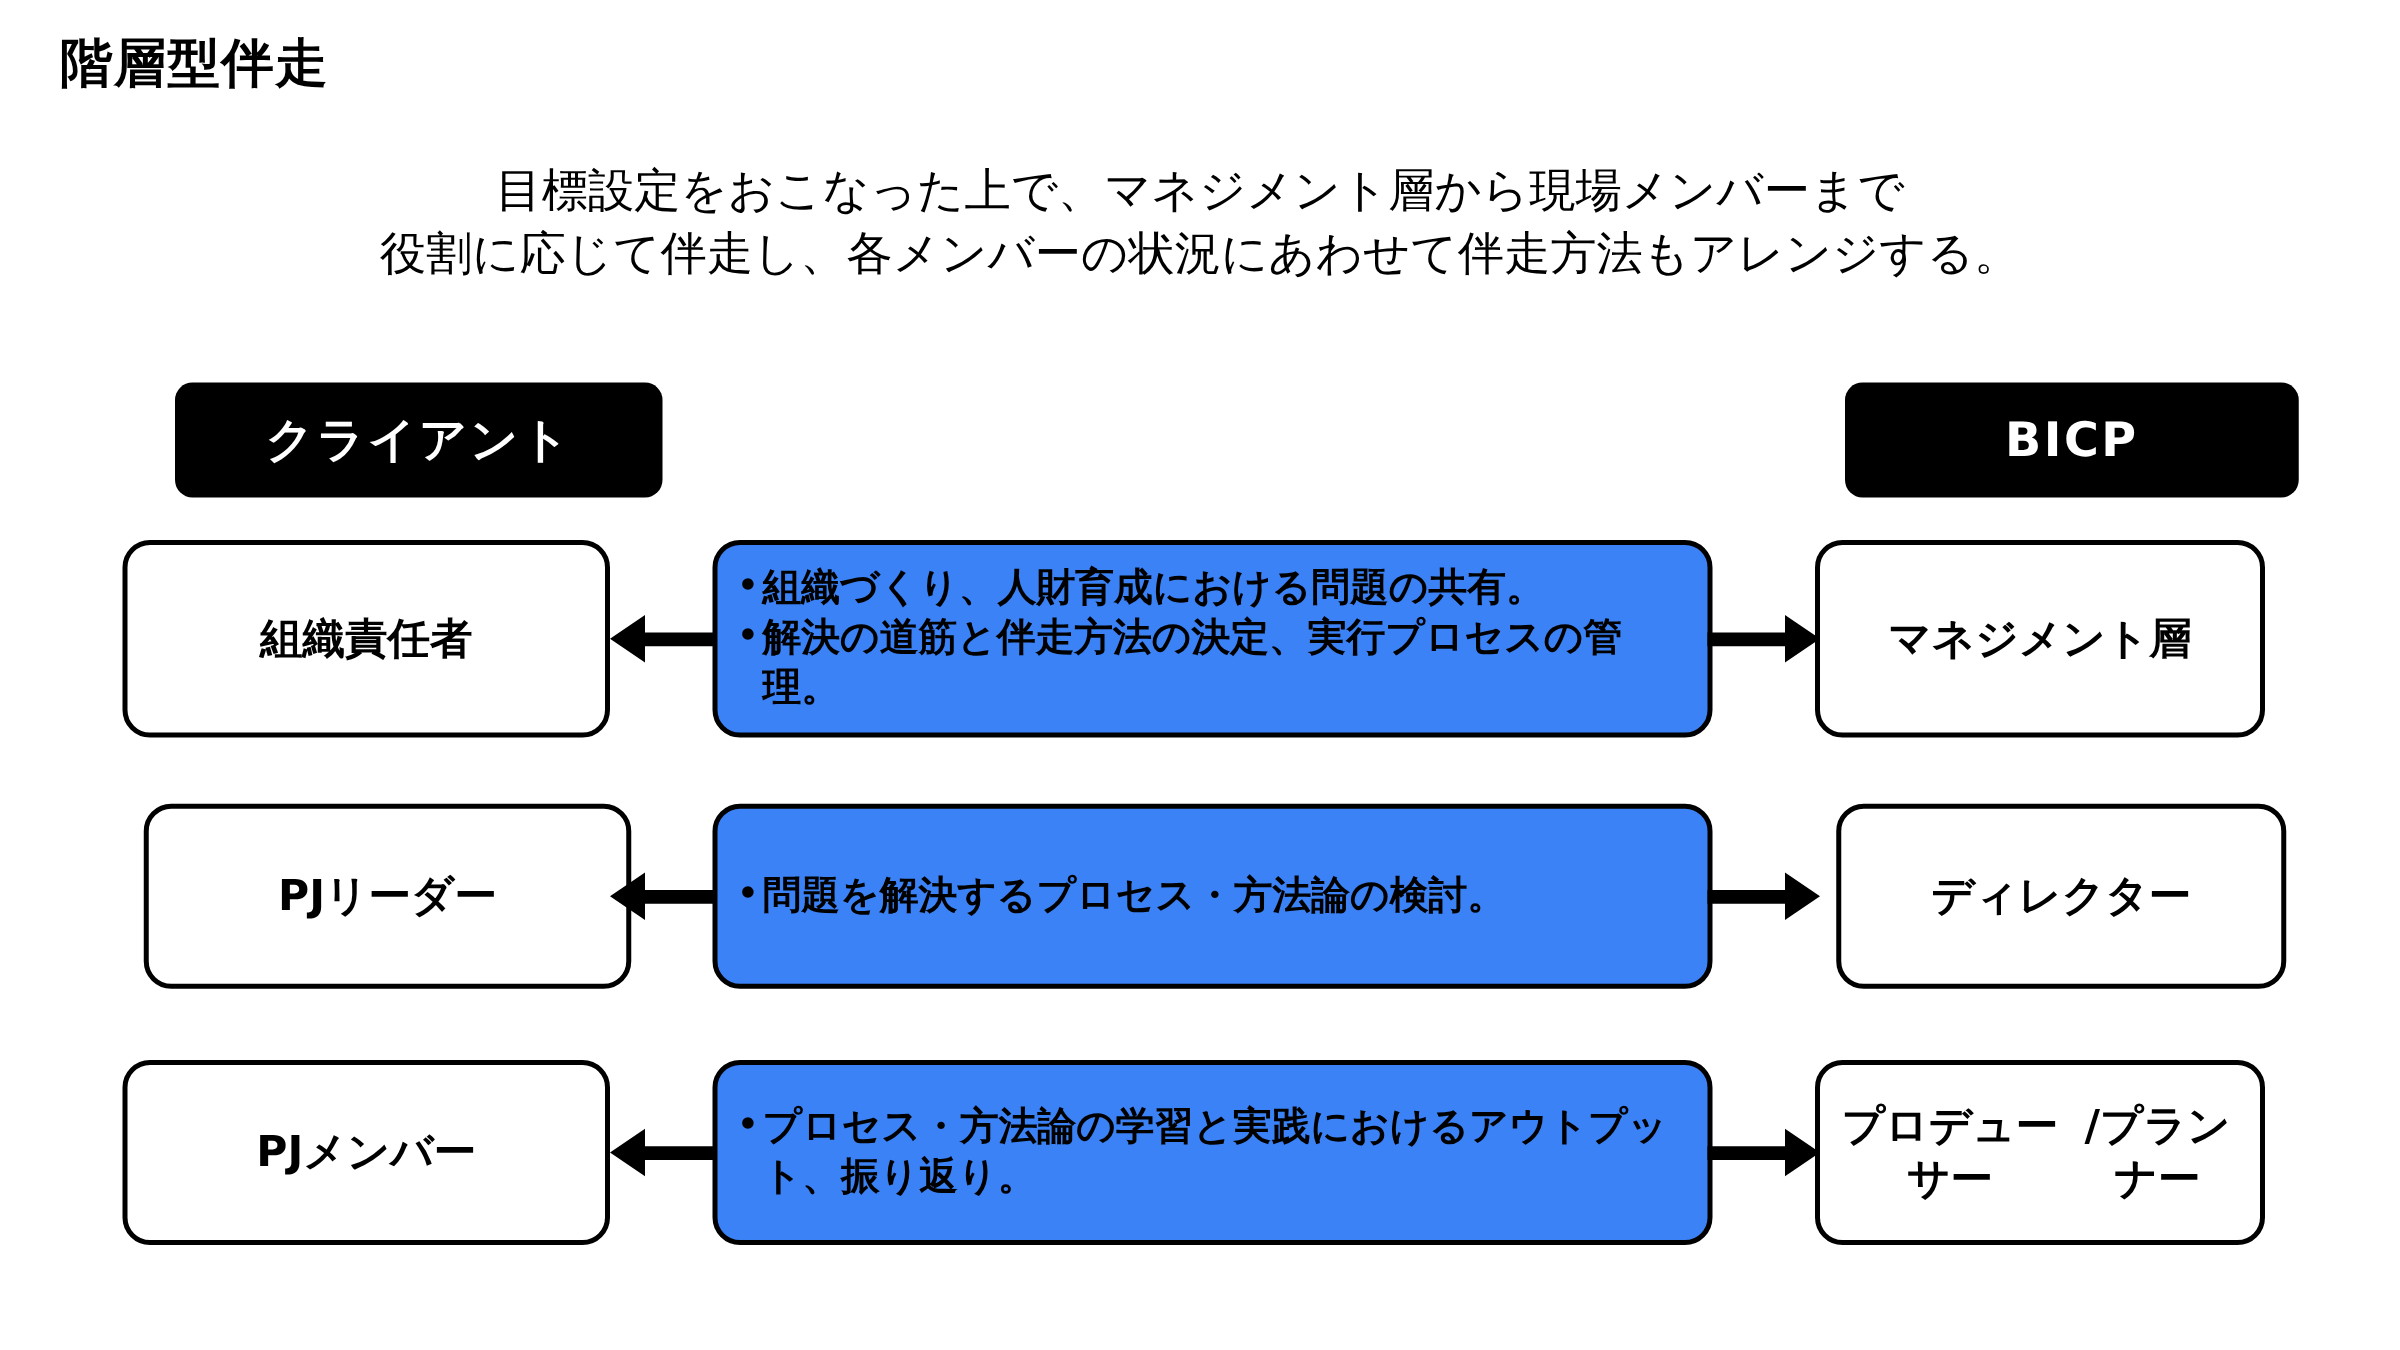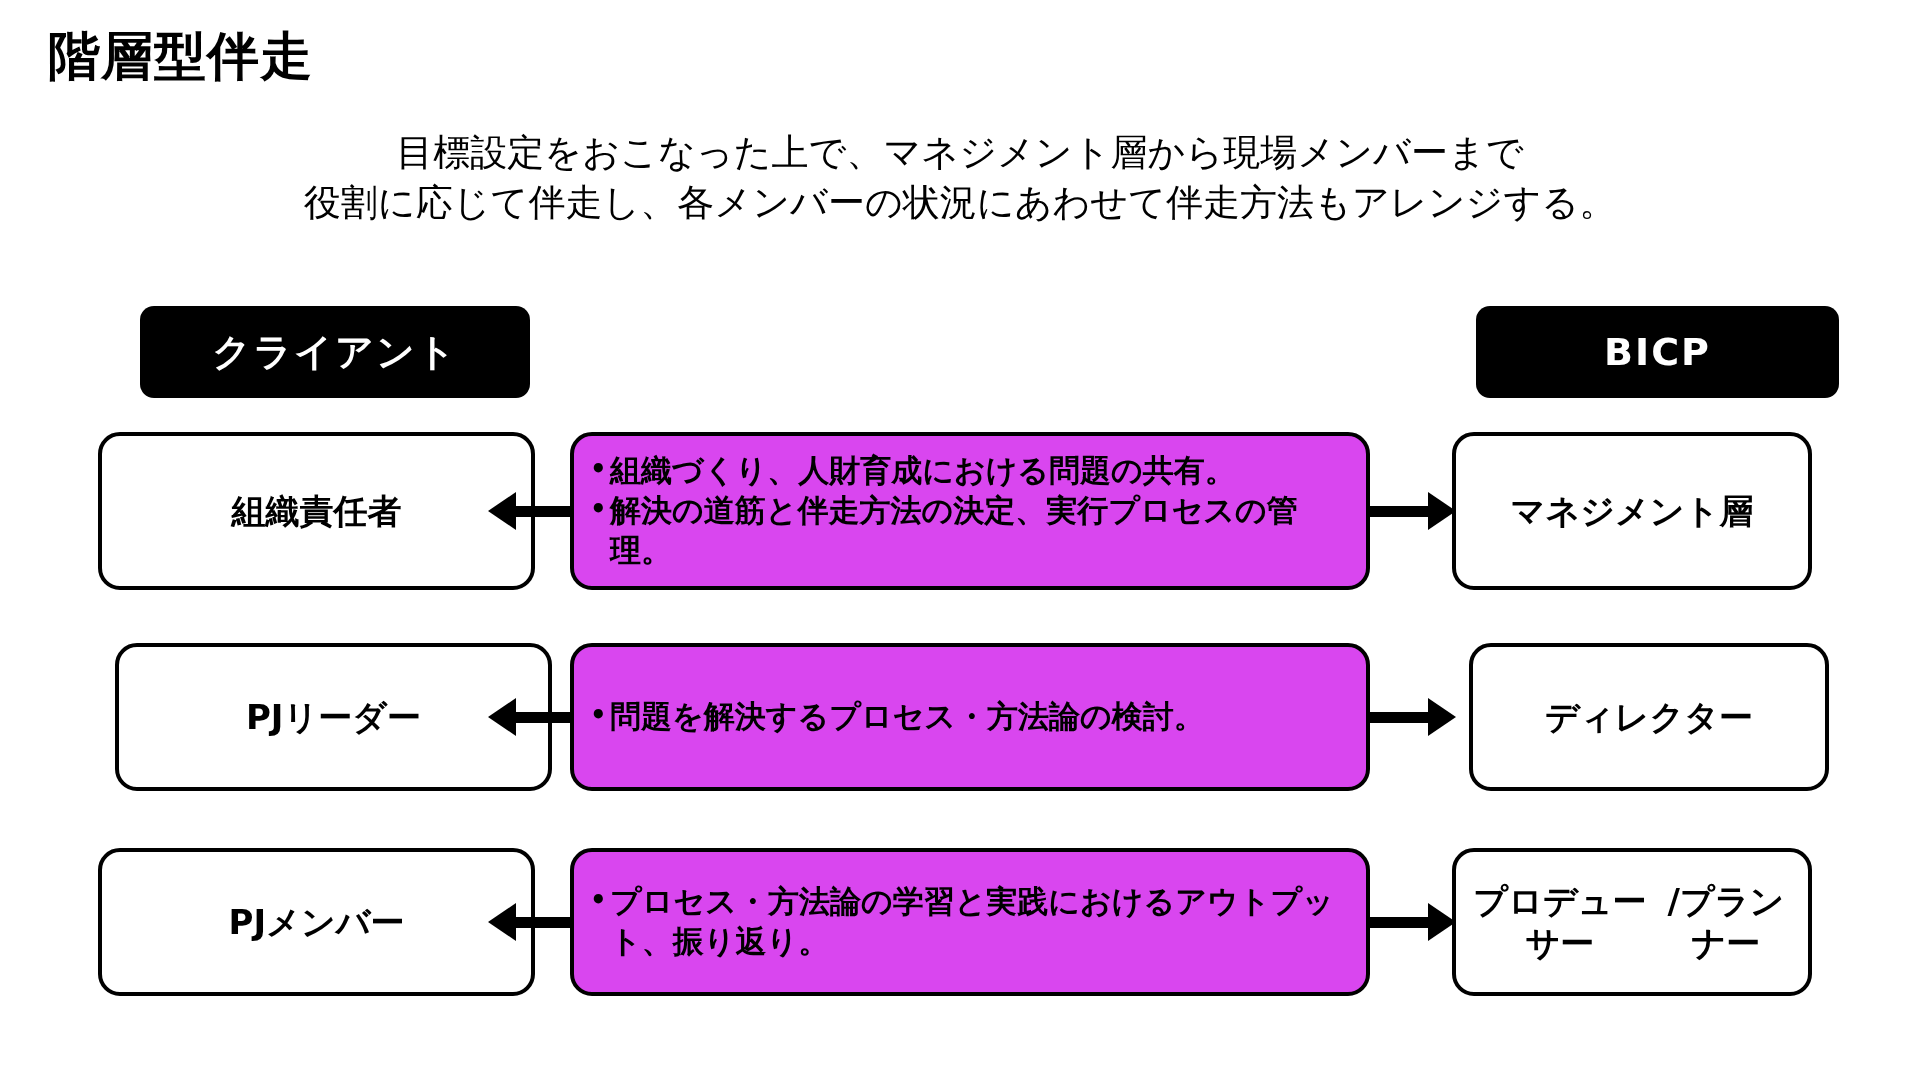--- a/index.html
+++ b/index.html
@@ -14,21 +14,21 @@
     font-family: "DejaVu Sans", "Liberation Sans", sans-serif;
     color: #000000;
     overflow: hidden;
   }
 
   
   .page-title {
     position: absolute;
     left: 48px;
     top: 28px;
-    font-size: 52px;
+    font-size: 42px;
     font-weight: 700;
     letter-spacing: 1px;
     line-height: 1.1;
     white-space: nowrap;
   }
 
   
   .subtitle {
     position: absolute;
     left: 0;
@@ -67,28 +67,28 @@
     display: flex;
     align-items: center;
     justify-content: center;
     text-align: center;
     font-size: 34px;
     font-weight: 700;
     line-height: 1.25;
     box-sizing: border-box;
     padding: 4px 10px;
   }
-  .left-box  { left: 98px;  width: 437px; }
+  .left-box  { left: 98px;  width: 390px; }
   .right-box { left: 1452px; width: 360px; }
 
   .center-box {
     position: absolute;
     left: 570px;
     width: 800px;
-    background: #d946ef;
+    background: #3b82f6;
     border: 4px solid #000000;
     border-radius: 22px;
     box-sizing: border-box;
     display: flex;
     flex-direction: column;
     justify-content: center;
     padding: 6px 12px 6px 14px;
   }
   .bullet-line {
     position: relative;

